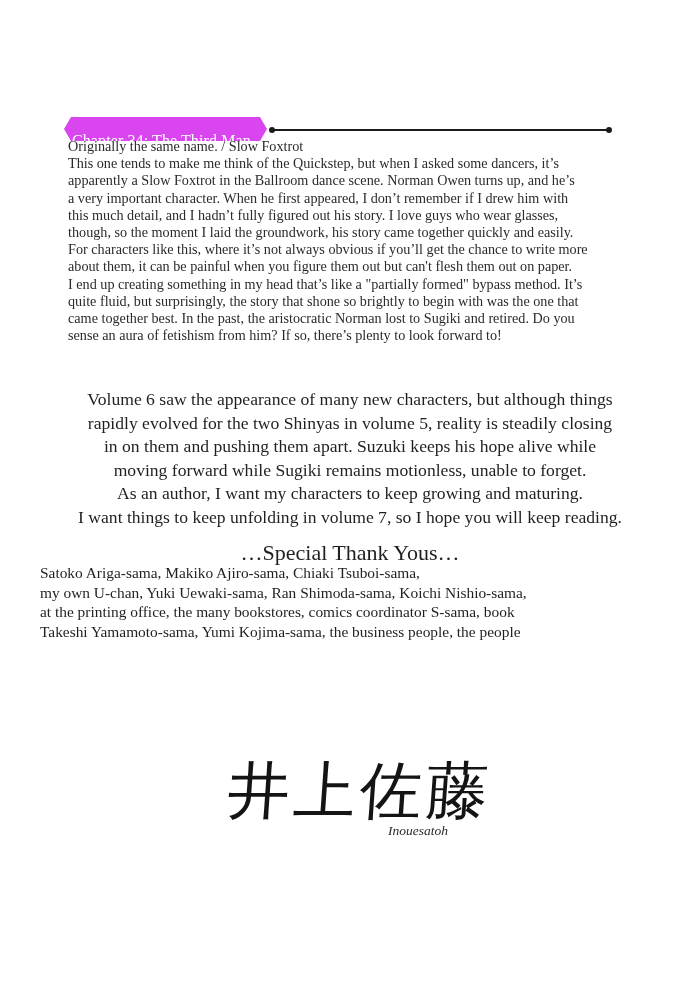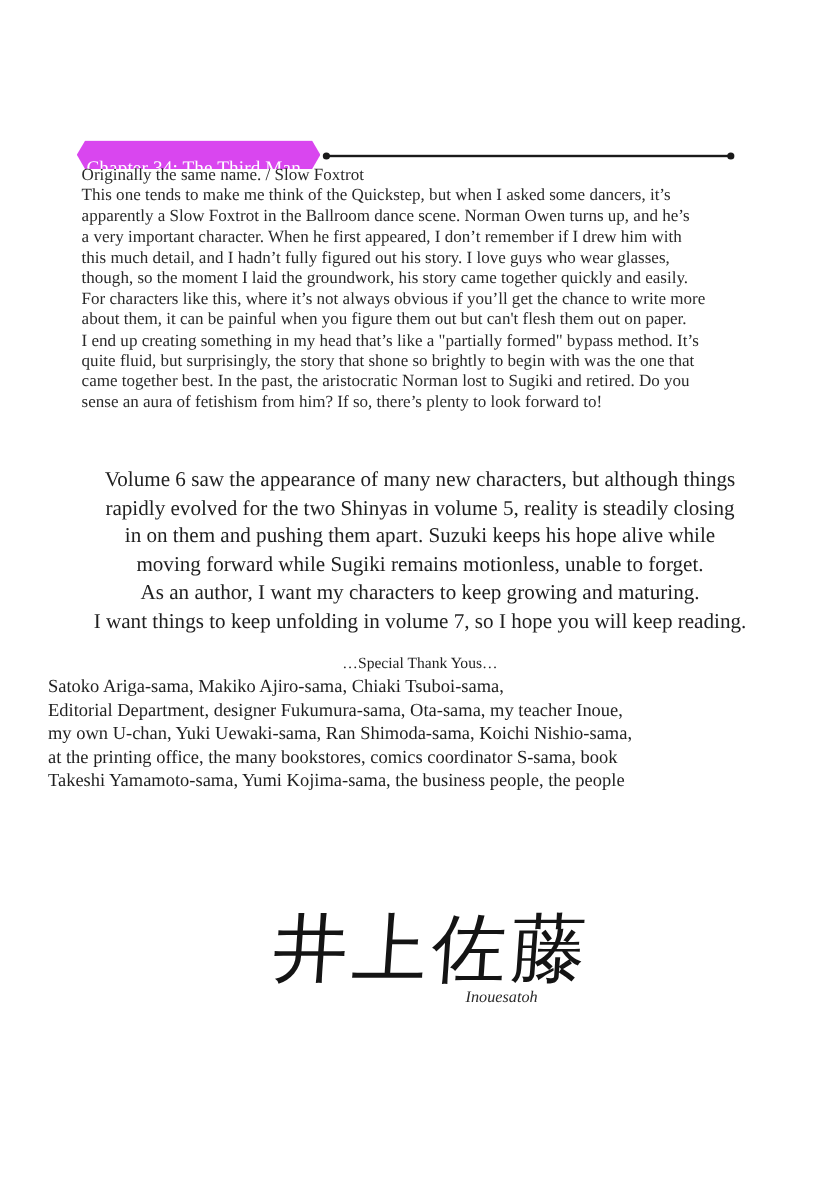--- a/index.html
+++ b/index.html
@@ -94,21 +94,21 @@
       white-space: nowrap;
     }
 
     
     .thanks-title {
       position: absolute;
       left: 40px;
       top: 543px;
       width: 620px;
       text-align: center;
-      font-size: 13px;
+      font-size: 22px;
       line-height: 20px;
       color: #1f1f1f;
     }
     .thanks {
       position: absolute;
       left: 40px;
       top: 563px;
       width: 620px;
       text-align: left;
       font-size: 15.4px;
@@ -177,21 +177,20 @@
     <span class="line">in on them and pushing them apart. Suzuki keeps his hope alive while</span>
     <span class="line">moving forward while Sugiki remains motionless, unable to forget.</span>
     <span class="line">As an author, I want my characters to keep growing and maturing.</span>
     <span class="line">I want things to keep unfolding in volume 7, so I hope you will keep reading.</span>
   </div>
 
   <div class="thanks-title">…Special Thank Yous…</div>
 
   <div class="thanks">
     <span class="line">Satoko Ariga-sama, Makiko Ajiro-sama, Chiaki Tsuboi-sama,</span>
-    <span class="line">Editorial Department, designer Fukumura-sama, Ota-sama, my teacher Inoue,</span>
     <span class="line">my own U-chan, Yuki Uewaki-sama, Ran Shimoda-sama, Koichi Nishio-sama,</span>
     <span class="line">at the printing office, the many bookstores, comics coordinator S-sama, book</span>
     <span class="line">Takeshi Yamamoto-sama, Yumi Kojima-sama, the business people, the people</span>
   </div>
 
   <div class="signature">井上佐藤</div>
   <div class="signature-roman">Inouesatoh</div>
 
 </div>
 

